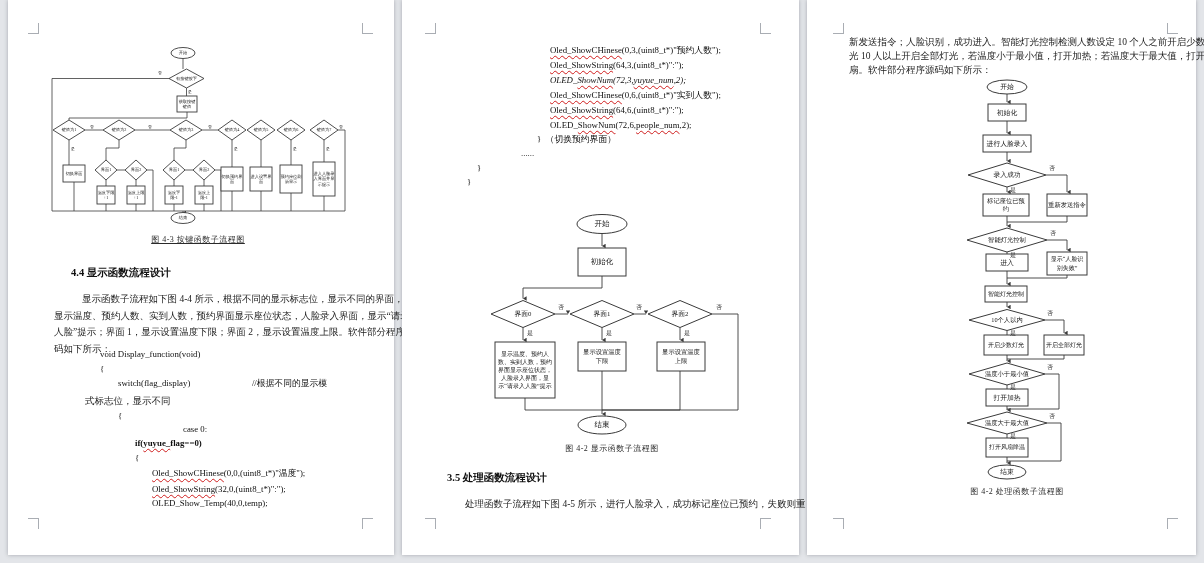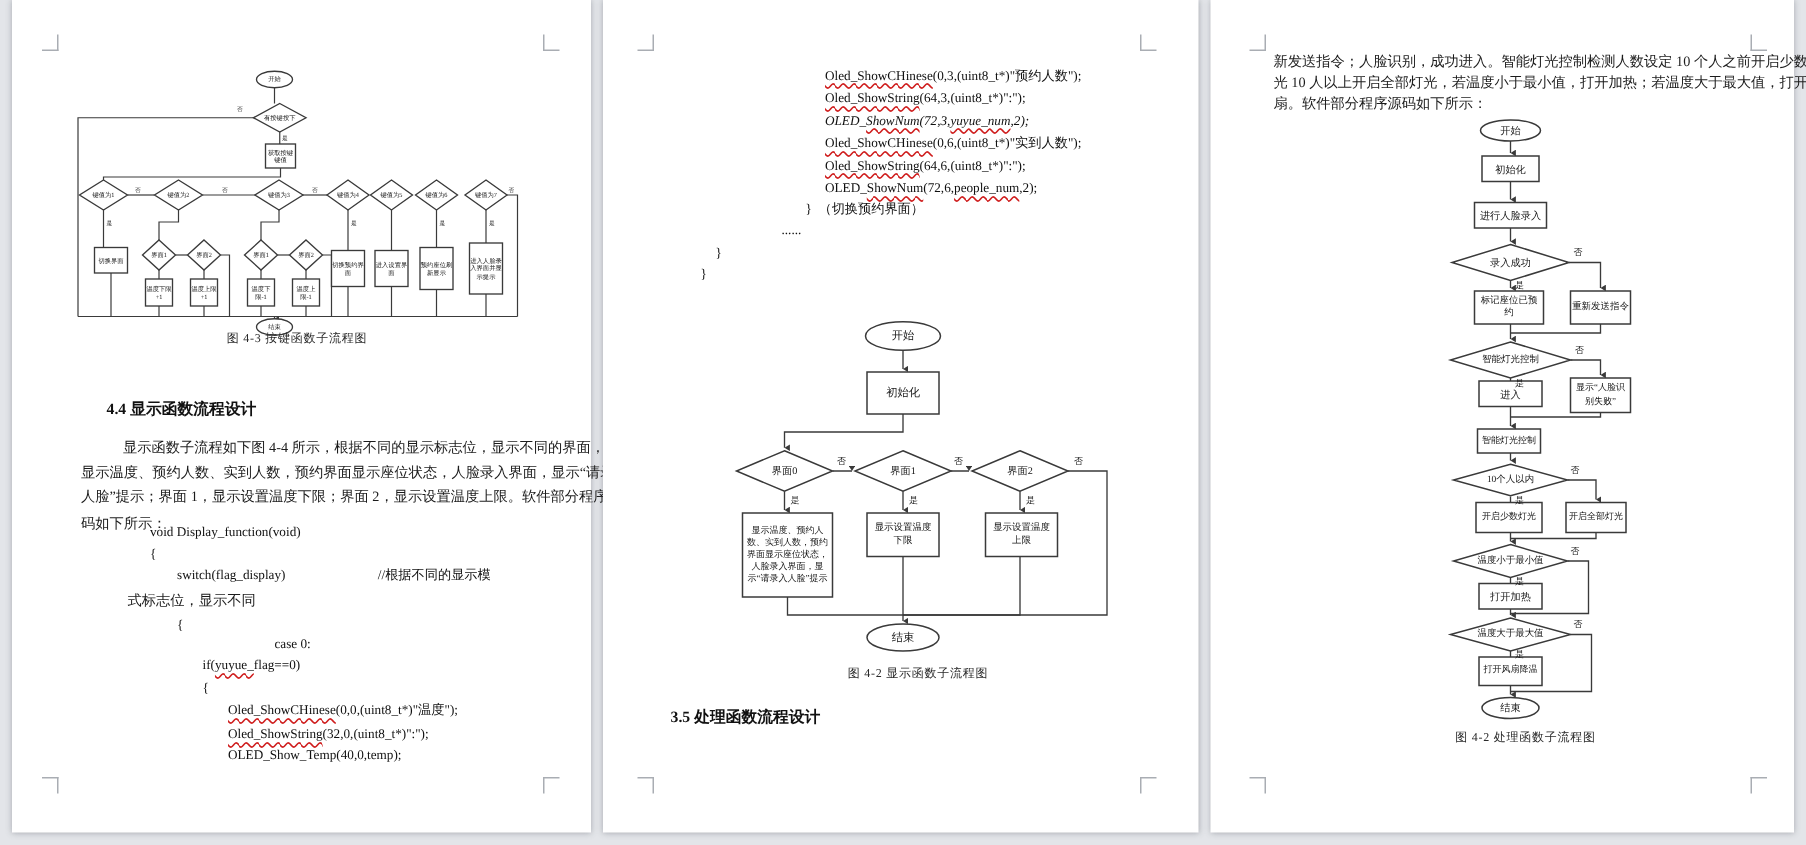--- a/index.html
+++ b/index.html
@@ -138,33 +138,33 @@
     <div class="yn yn1" style="left:50px;top:82px;">否</div>
     <div class="yn yn1" style="left:108px;top:82px;">否</div>
     <div class="yn yn1" style="left:168px;top:82px;">否</div>
     <div class="yn yn1" style="left:299px;top:82px;">否</div>
     <div class="yn yn1" style="left:31px;top:104px;">是</div>
     <div class="yn yn1" style="left:194px;top:104px;">是</div>
     <div class="yn yn1" style="left:253px;top:104px;">是</div>
     <div class="yn yn1" style="left:286px;top:104px;">是</div>
   </div>
 
-  <div class="caption" style="left:100px;top:220px;width:180px;">图 4-3  按键函数子流程图</div>
+  <div class="caption" style="left:100px;top:234px;width:180px;text-decoration:underline;">图 4-3  按键函数子流程图</div>
   <div class="heading" style="left:63px;top:266px;">4.4 显示函数流程设计</div>
   <div class="txt" style="left:74px;top:293px;">显示函数子流程如下图 4-4 所示，根据不同的显示标志位，显示不同的界面，界面 0，</div>
   <div class="txt" style="left:46px;top:310px;">显示温度、预约人数、实到人数，预约界面显示座位状态，人脸录入界面，显示“请录入</div>
   <div class="txt" style="left:46px;top:326px;">人脸”提示；界面 1，显示设置温度下限；界面 2，显示设置温度上限。软件部分程序源</div>
   <div class="txt" style="left:46px;top:343px;font-family:Liberation Mono, monospace;">码如下所示：</div>
   <div class="codeline" style="left:92px;top:349px;"><span>void Display_function(void)</span></div>
   <div class="codeline" style="left:92px;top:364px;"><span>{</span></div>
   <div class="codeline" style="left:110px;top:378px;"><span>switch(flag_display)</span><span>                            </span><span>//根据不同的显示模</span></div>
   <div class="txt" style="left:77px;top:395px;"><span>式标志位，显示不同</span></div>
   <div class="codeline" style="left:110px;top:411px;"><span>{</span></div>
   <div class="codeline" style="left:127px;top:424px;margin-left:48px;"><span>case 0:</span></div>
-  <div class="codeline" style="left:127px;top:438px;"><span>if(</span><span class="sq">yuyue_</span><span>flag==0)</span></div>
+  <div class="codeline" style="left:127px;top:438px;font-weight:bold;"><span>if(</span><span class="sq">yuyue_</span><span>flag==0)</span></div>
   <div class="codeline" style="left:127px;top:453px;"><span>{</span></div>
   <div class="codeline" style="left:144px;top:468px;"><span class="sq">Oled_ShowCHinese</span><span>(0,0,(uint8_t*)"温度");</span></div>
   <div class="codeline" style="left:144px;top:484px;"><span class="sq">Oled_ShowString</span><span>(32,0,(uint8_t*)":");</span></div>
   <div class="codeline" style="left:144px;top:498px;"><span>OLED_Show_Temp(40,0,temp);</span></div>
 </div>
 
 <div class="page" id="p2">
   <div class="cm tl" style="left:23px;top:23px;"></div>
   <div class="cm tr" style="left:358px;top:23px;"></div>
   <div class="cm bl" style="left:23px;top:518px;"></div>
@@ -224,20 +224,21 @@
     <div class="fl f8" style="left:98px;top:206px;width:48px;height:18px;">结束</div>
     <div class="yn yn2" style="left:78px;top:93px;">否</div>
     <div class="yn yn2" style="left:156px;top:93px;">否</div>
     <div class="yn yn2" style="left:236px;top:93px;">否</div>
     <div class="yn yn2" style="left:47px;top:119px;">是</div>
     <div class="yn yn2" style="left:126px;top:119px;">是</div>
     <div class="yn yn2" style="left:204px;top:119px;">是</div>
   </div>
   <div class="caption" style="left:110px;top:443px;width:200px;">图 4-2  显示函数子流程图</div>
   <div class="heading" style="left:45px;top:471px;">3.5 处理函数流程设计</div>
+  <div class="txt" style="left:63px;top:498px;">处理函数子流程如下图 4-5 所示，进行人脸录入，成功标记座位已预约，失败则重</div>
 </div>
 
 <div class="page" id="p3">
   <div class="cm tl" style="left:26px;top:23px;"></div>
   <div class="cm tr" style="left:360px;top:23px;"></div>
   <div class="cm bl" style="left:26px;top:518px;"></div>
   <div class="cm br" style="left:360px;top:518px;"></div>
 
   <div class="txt" style="left:42px;top:36px;">新发送指令；人脸识别，成功进入。智能灯光控制检测人数设定 10 个人之前开启少数灯</div>
   <div class="txt" style="left:42px;top:50px;">光 10 人以上开启全部灯光，若温度小于最小值，打开加热；若温度大于最大值，打开风</div>

